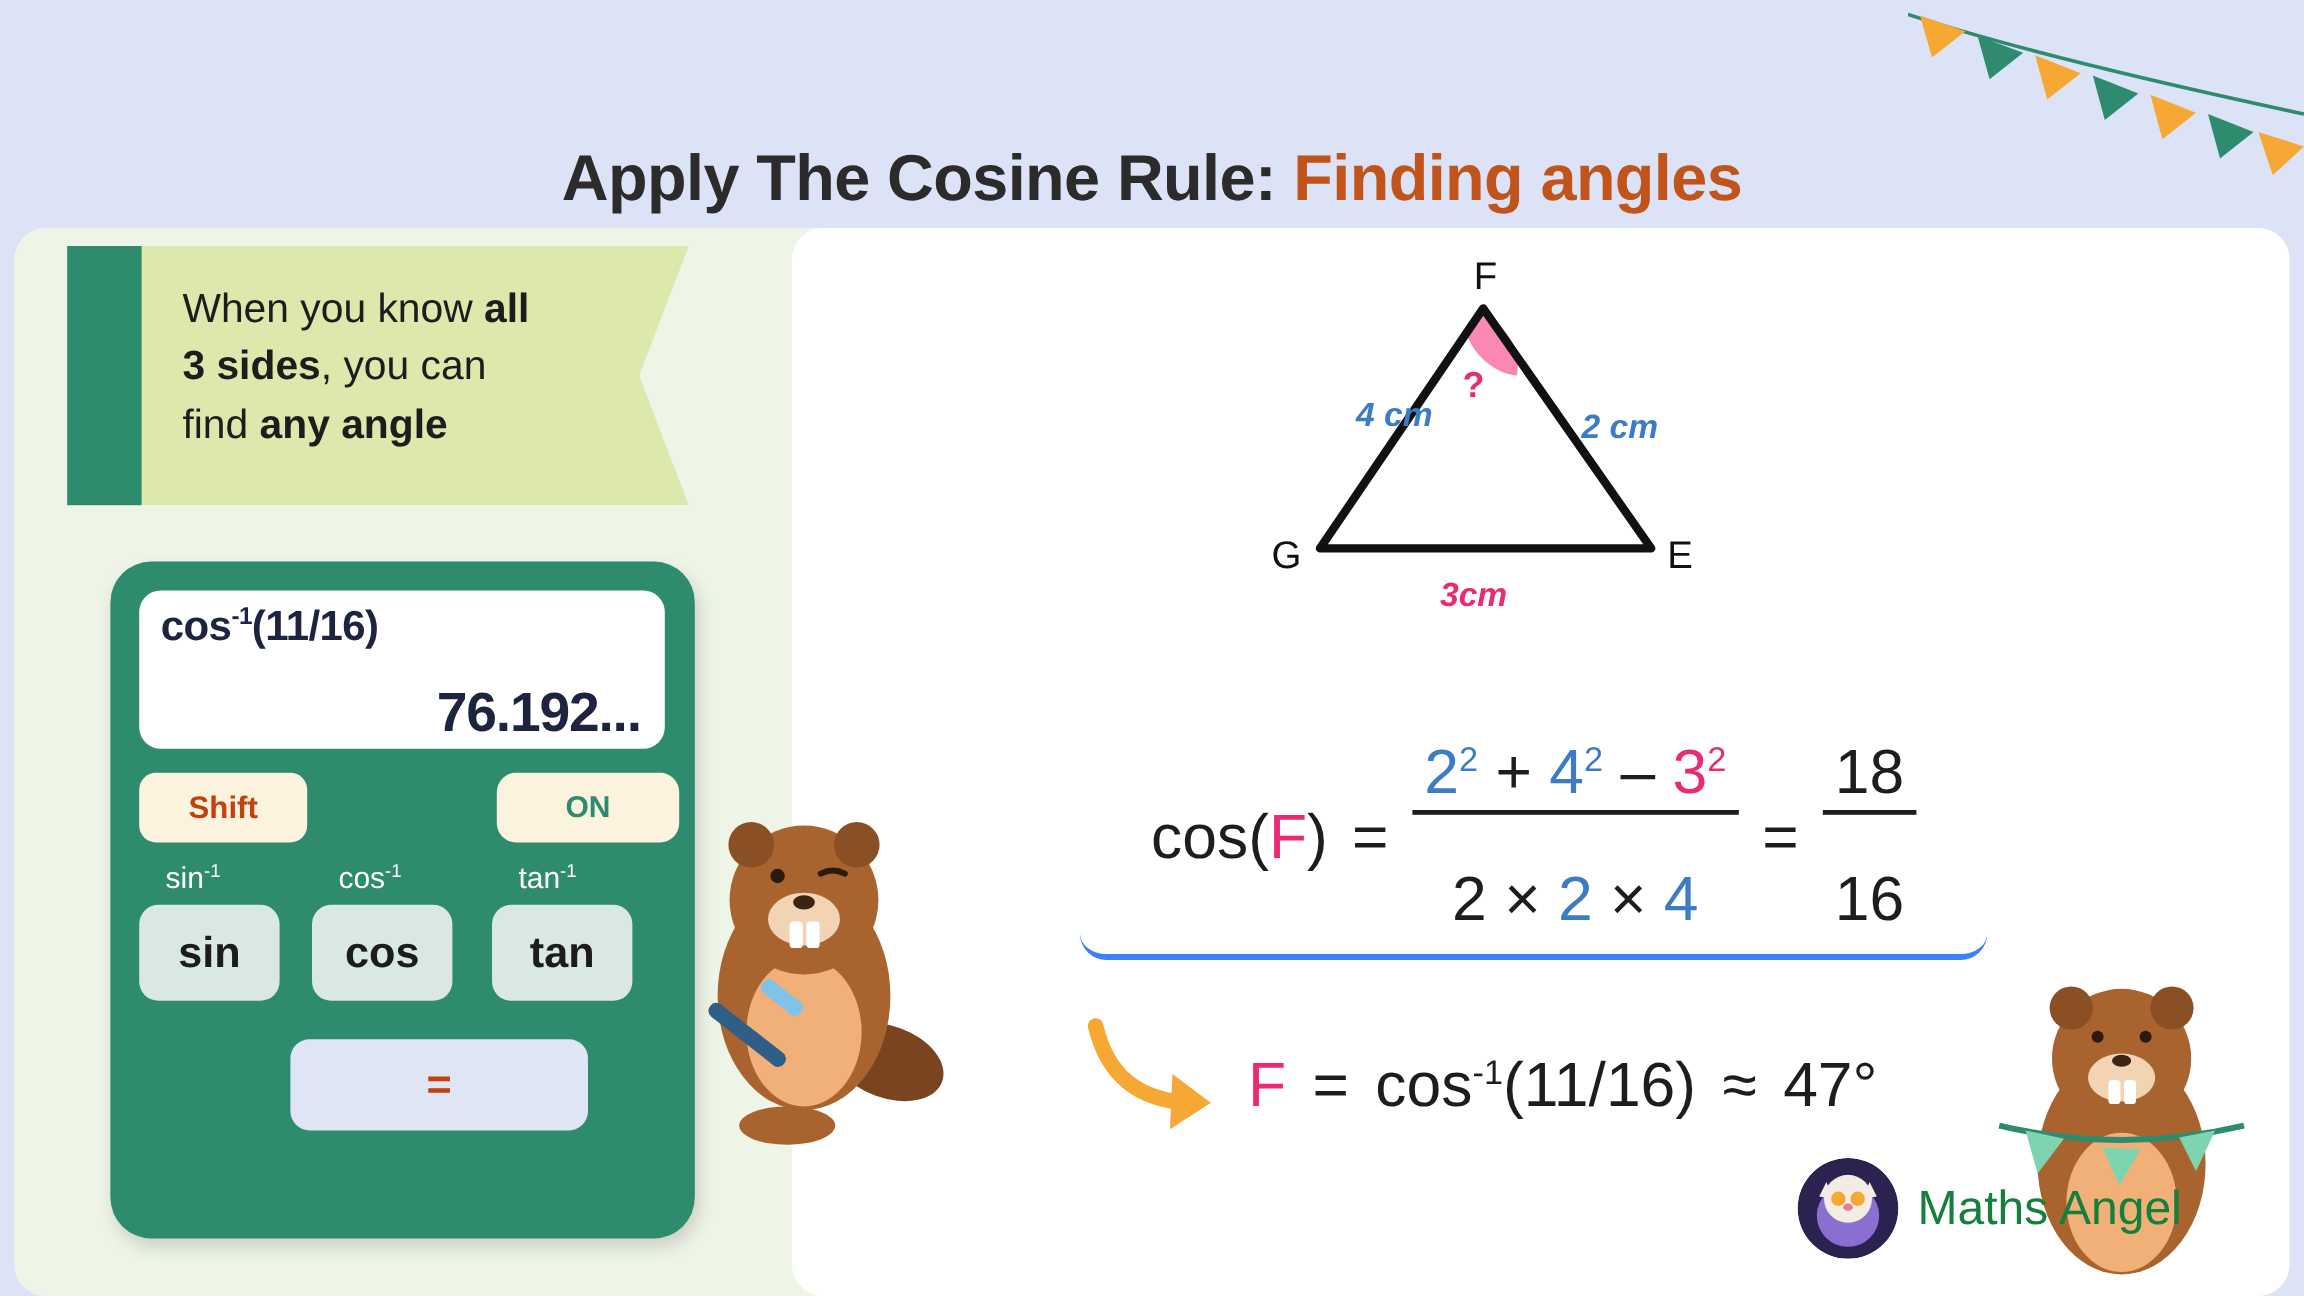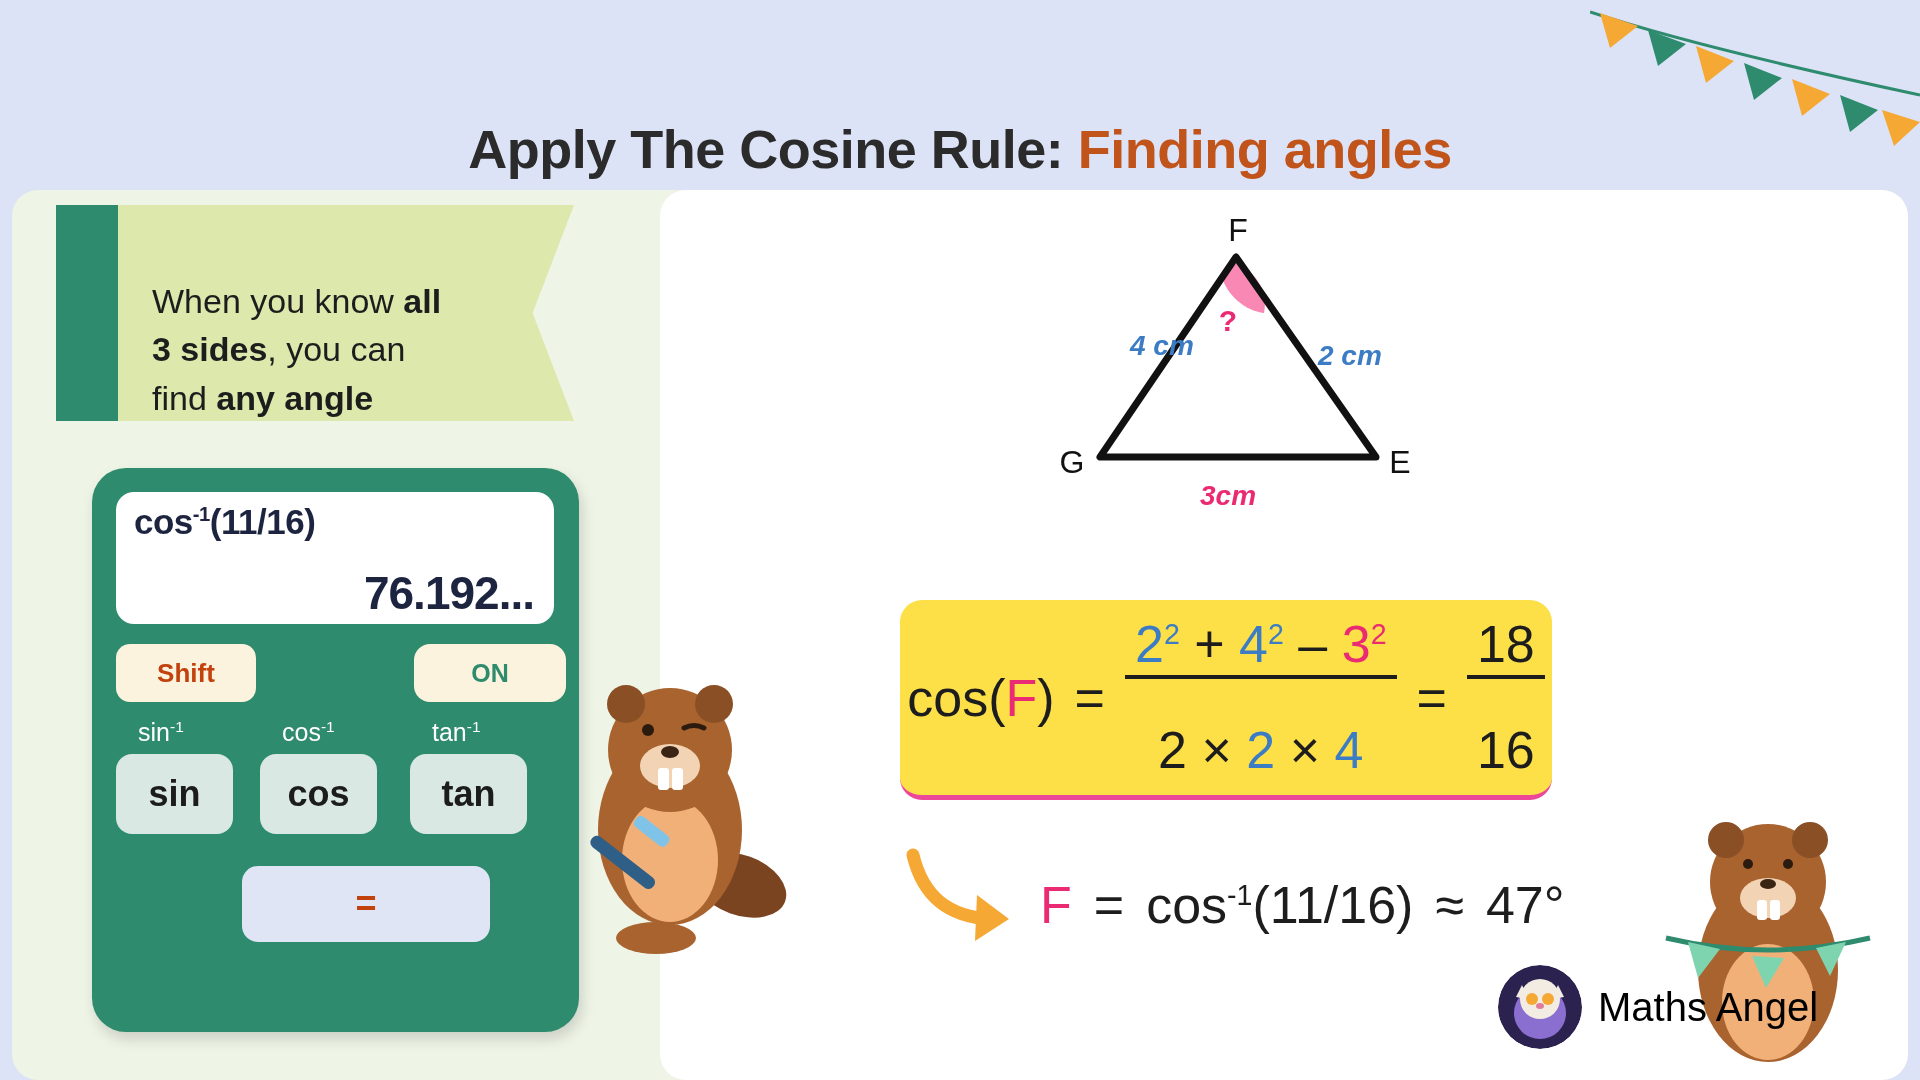--- a/index.html
+++ b/index.html
@@ -46,21 +46,21 @@
     background: #dde8ac;
     clip-path: polygon(0 0, 100% 0, 92% 50%, 100% 100%, 0 100%);
     filter: drop-shadow(2px 6px 7px rgba(0,0,0,0.13));
   }
   .callout-bar {
     position: absolute; left: 0; top: 0; width: 62px; height: 216px;
     background: #2e8b6d;
   }
   .callout-text {
     position: absolute; left: 96px; top: 28px; width: 380px;
-    font-size: 34px; line-height: 1.42; color: #1d1d1d; margin-top: 44px;
+    font-size: 34px; line-height: 1.42; color: #1d1d1d;
   }
   .callout-text b { font-weight: bold; }
 
   
   .calc {
     position: absolute; left: 92px; top: 468px;
     width: 487px; height: 564px;
     background: #2e8b6d; border-radius: 34px;
     box-shadow: 3px 7px 14px rgba(0,0,0,0.15);
   }
@@ -104,23 +104,23 @@
     left: 150px; top: 398px; width: 248px; height: 76px;
     background: #dfe5f5; font-size: 36px; border-radius: 16px;
   }
 
   
   .triangle-wrap { position: absolute; left: 1040px; top: 215px; width: 480px; height: 300px; }
 
   
   .formula-box {
     position: absolute; left: 900px; top: 600px;
-    width: 652px; height: 200px;
-    background: #fde047; border-radius: 22px;
-    border-bottom: 5px solid #ec4899;
+    width: 756px; height: 200px;
+    background: #ffffff; border-radius: 22px;
+    border-bottom: 5px solid #3b82f6;
     display: flex; align-items: center; justify-content: center;
   }
   .formula {
     display: flex; align-items: center; gap: 20px;
     font-size: 52px; color: #1d1d1d;
   }
   .pink { color: #ea2a72; }
   .blue { color: #3b7cc4; }
   .frac { display: inline-flex; flex-direction: column; align-items: center; gap: 41px; }
   .frac .num, .frac .den { padding: 2px 10px; line-height: 1.1; }
@@ -139,21 +139,21 @@
   
   .beaver-left  { position: absolute; left: 560px; top: 670px; width: 230px; height: 290px; }
   .beaver-right { position: absolute; left: 1660px; top: 810px; width: 215px; height: 270px; }
 
   
   .brand {
     position: absolute; left: 1498px; top: 965px;
     display: flex; align-items: center; gap: 16px;
   }
   .brand-logo { width: 84px; height: 84px; border-radius: 50%; }
-  .brand-name { font-size: 40px; color: #000000; }
+  .brand-name { font-size: 40px; color: #15803d; }
 </style>
 </head>
 <body>
 
 <div class="title-bar">
   <h1 class="title">
     <span>Apply The Cosine Rule: </span><span class="accent">Finding angles</span>
   </h1>
 </div>
 

